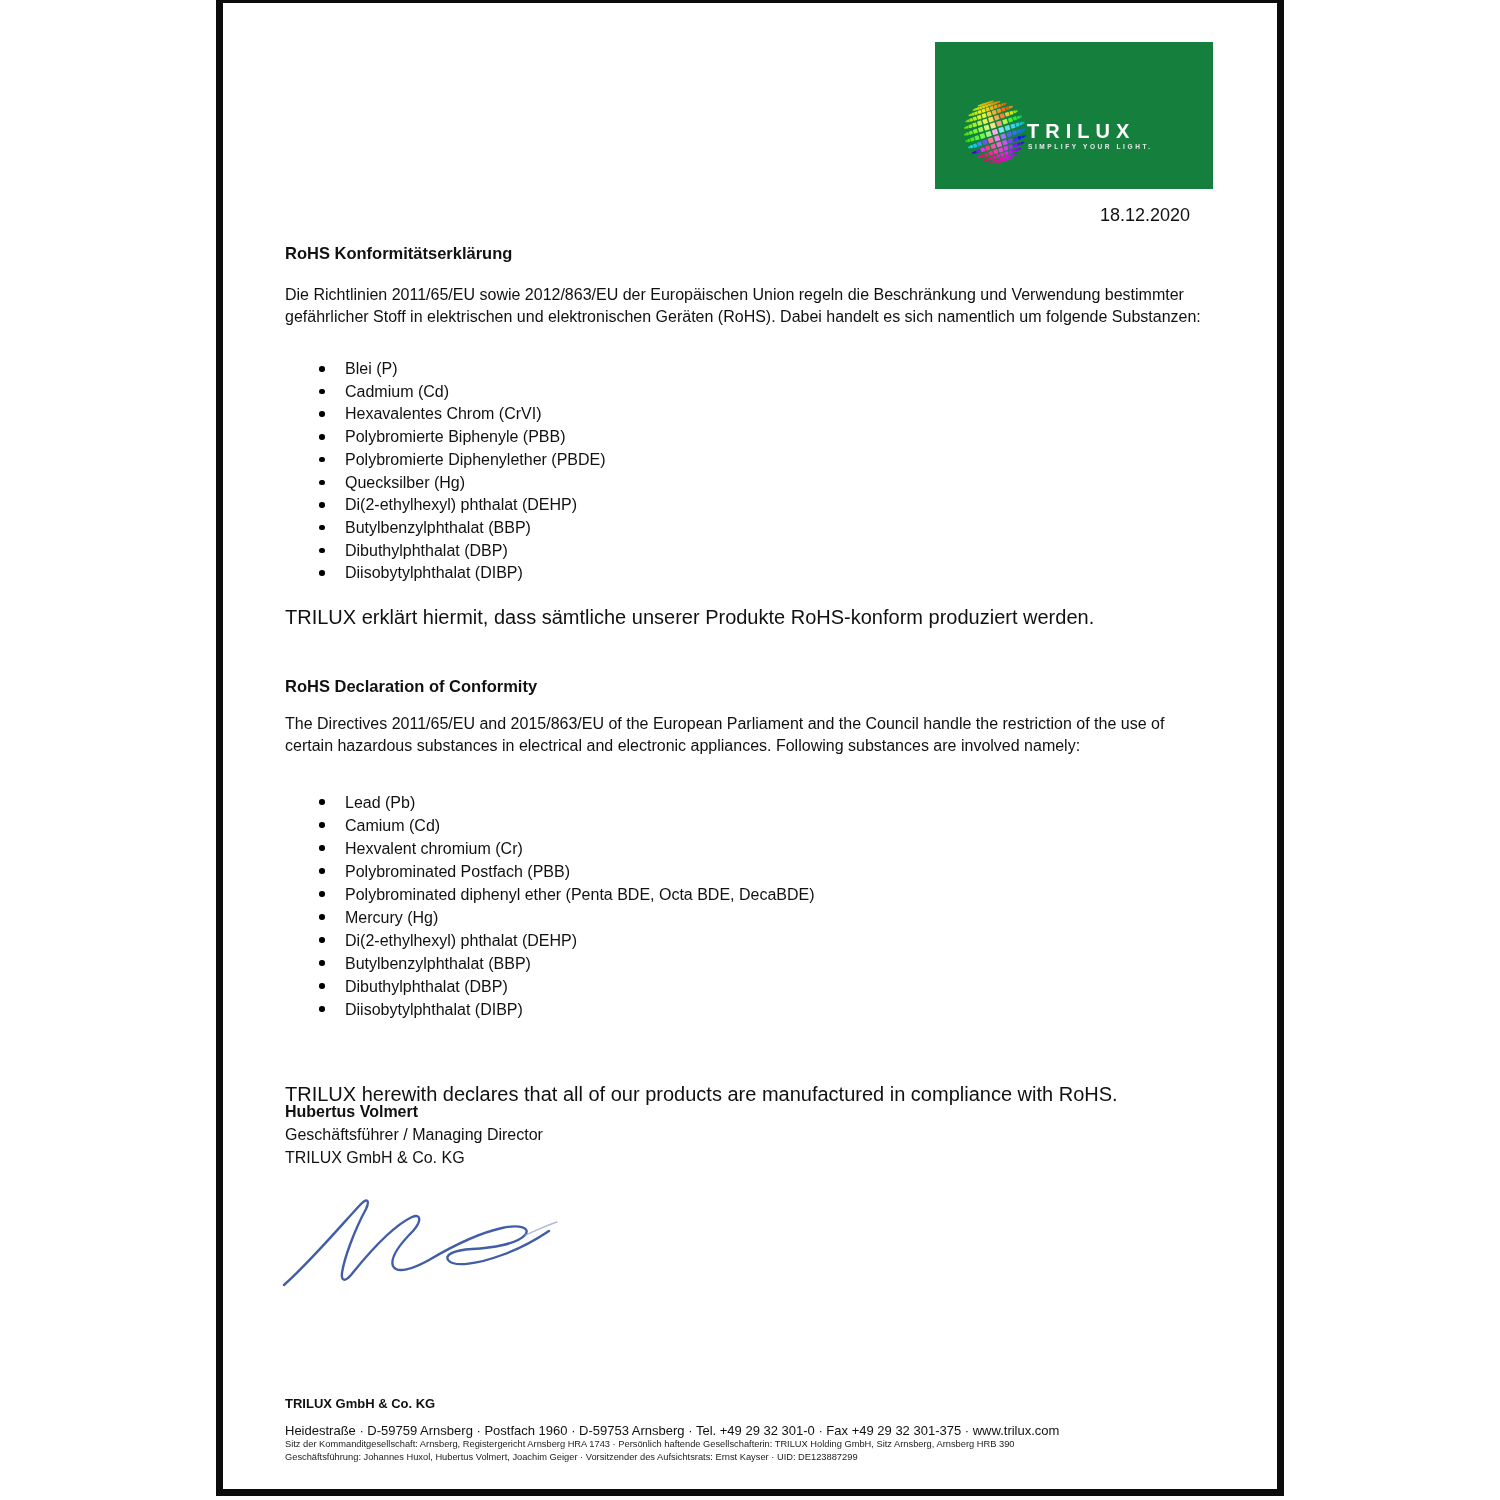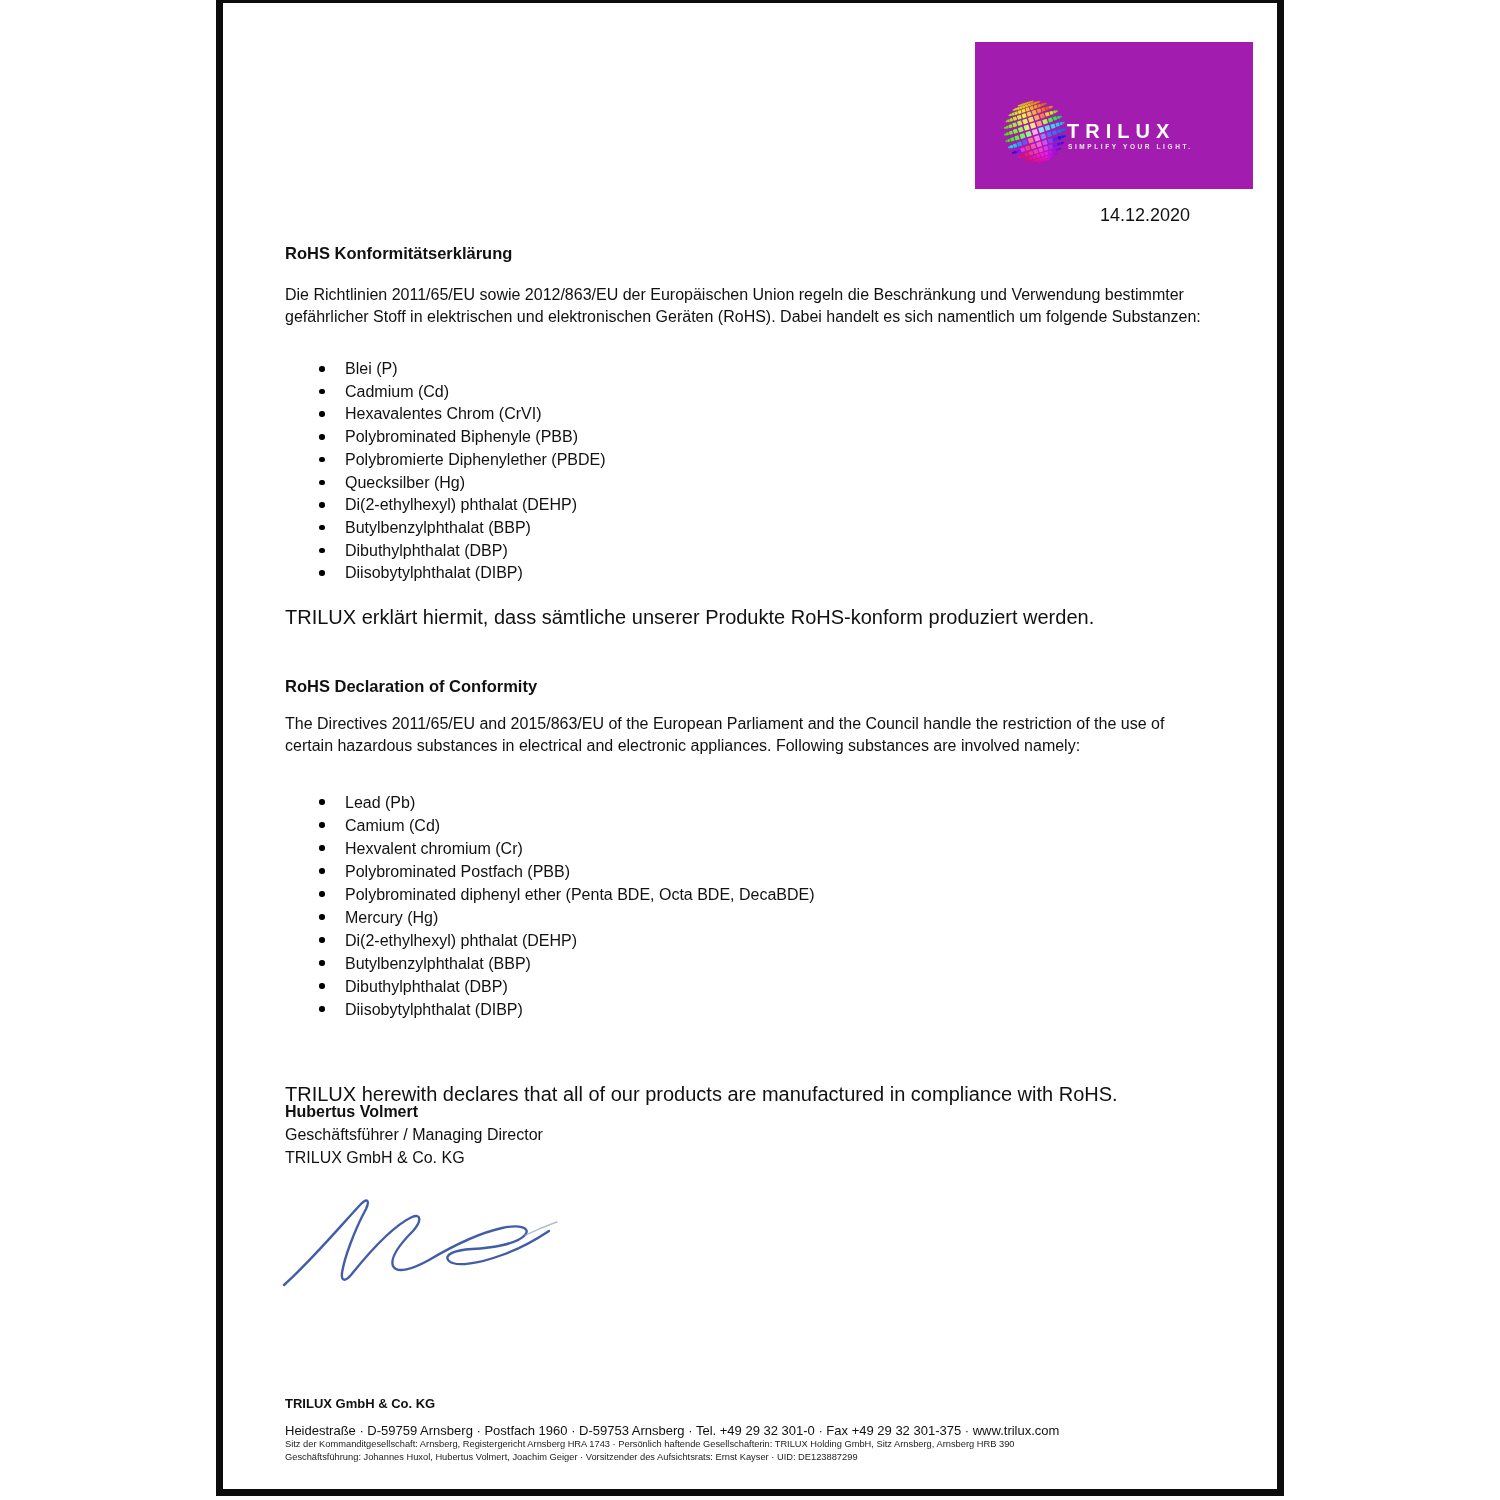--- a/index.html
+++ b/index.html
@@ -3,21 +3,21 @@
 <meta charset="utf-8">
 <style>
   * { margin:0; padding:0; box-sizing:border-box; }
   html,body { width:1500px; height:1500px; background:#ffffff; font-family:"Liberation Sans", sans-serif; color:#111; }
   #canvas { position:relative; width:1500px; height:1500px; background:#fff; overflow:hidden; }
 
   .page { position:absolute; left:216px; top:-4px; width:1068px; height:1500px;
           background:#fff; border:7px solid #0c0c0c; }
 
   
-  .logo { position:absolute; left:752px; top:39px; width:278px; height:147px; background:#a21caf; }
+  .logo { position:absolute; left:712px; top:39px; width:278px; height:147px; background:#15803d; }
   .logo svg { position:absolute; left:0; top:0; }
   .logo .wordmark { position:absolute; left:92px; top:78px; color:#fff; font-weight:bold;
                     font-size:20px; letter-spacing:6px; white-space:nowrap; }
   .logo .tagline  { position:absolute; left:93px; top:101px; color:#e8e8e8; font-weight:bold;
                     font-size:6.5px; letter-spacing:2.6px; white-space:nowrap; }
 
   .date { position:absolute; top:202px; right:87px; font-size:18px; }
 
   
   .h1 { position:absolute; left:62px; font-size:16.5px; font-weight:bold; }
@@ -227,29 +227,29 @@
             <rect x="82.86" y="107.98" width="1.78" height="1.78" rx="0.6" fill="hsl(250,88%,45%)"></rect>
             <rect x="78.44" y="112.94" width="1.62" height="1.62" rx="0.6" fill="hsl(267,88%,45%)"></rect>
             <rect x="73.12" y="116.79" width="1.41" height="1.41" rx="0.6" fill="hsl(280,88%,44%)"></rect>
             <rect x="67.16" y="119.35" width="1.19" height="1.19" rx="0.6" fill="hsl(294,88%,44%)"></rect>
           </g>
         </svg>
       <div class="wordmark">TRILUX</div>
       <div class="tagline">SIMPLIFY YOUR LIGHT.</div>
     </div>
 
-    <div class="date">14.12.2020</div>
+    <div class="date">18.12.2020</div>
 
     <div class="h1" id="h-de">RoHS Konformitätserklärung</div>
     <div class="para" id="para-de">Die Richtlinien 2011/65/EU sowie 2012/863/EU der Europäischen Union regeln die Beschränkung und Verwendung bestimmter gefährlicher Stoff in elektrischen und elektronischen Geräten (RoHS). Dabei handelt es sich namentlich um folgende Substanzen:</div>
     <ul class="substances" id="list-de">
       <li>Blei (P)</li>
       <li>Cadmium (Cd)</li>
       <li>Hexavalentes Chrom (CrVI)</li>
-      <li>Polybrominated Biphenyle (PBB)</li>
+      <li>Polybromierte Biphenyle (PBB)</li>
       <li>Polybromierte Diphenylether (PBDE)</li>
       <li>Quecksilber (Hg)</li>
       <li>Di(2-ethylhexyl) phthalat (DEHP)</li>
       <li>Butylbenzylphthalat (BBP)</li>
       <li>Dibuthylphthalat (DBP)</li>
       <li>Diisobytylphthalat (DIBP)</li>
     </ul>
     <div class="closing" id="close-de">TRILUX erklärt hiermit, dass sämtliche unserer Produkte RoHS-konform produziert werden.</div>
 
     <div class="h1" id="h-en">RoHS Declaration of Conformity</div>

